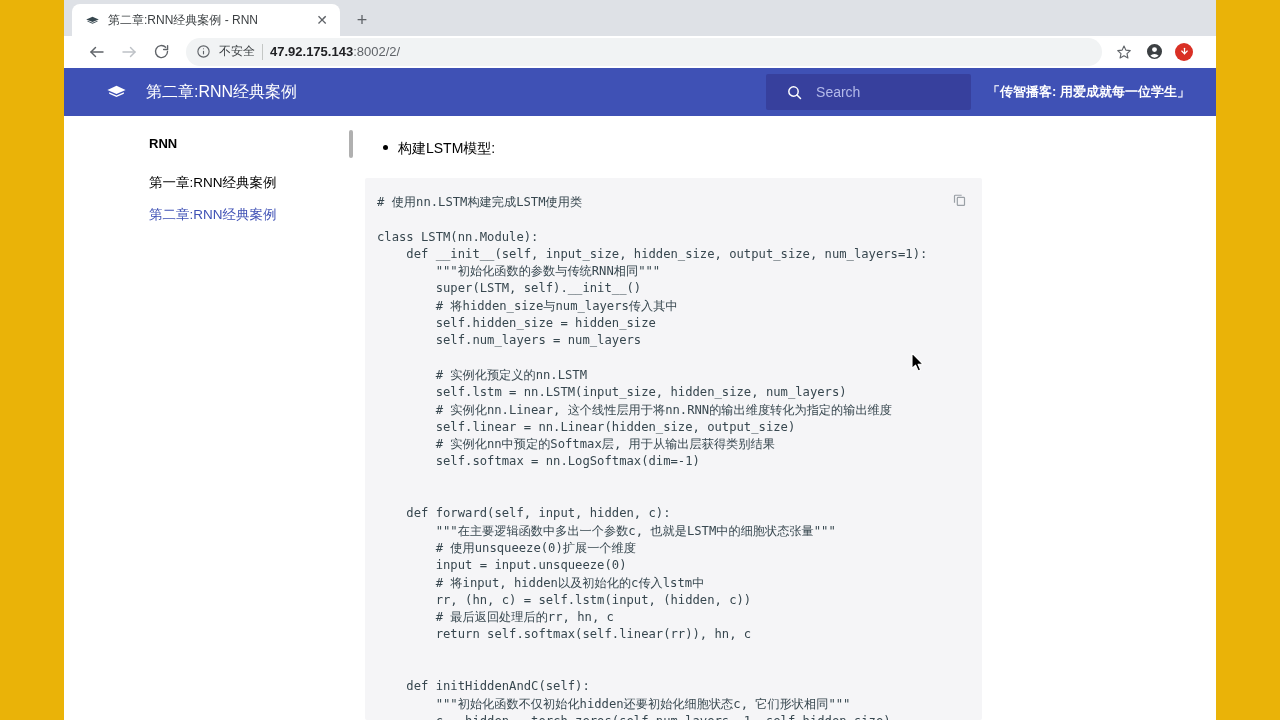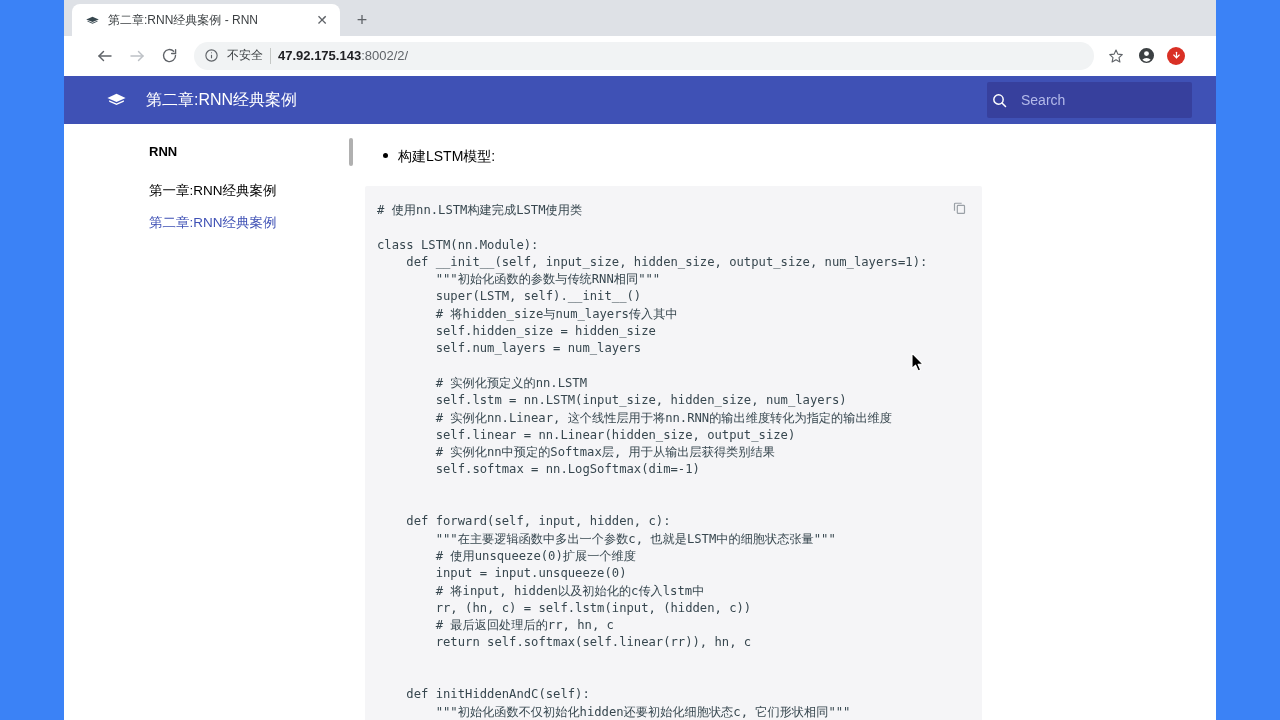--- a/index.html
+++ b/index.html
@@ -7,21 +7,21 @@
     width: 1280px; height: 720px;
     overflow: hidden;
     background: #000;
     font-family: "Liberation Sans", sans-serif;
   }
 
   
   #screen {
     position: relative;
     width: 1280px; height: 720px;
-    background: #3b82f6;
+    background: #eab308;
   }
   #browser {
     position: absolute;
     left: 64px; top: 0;
     width: 1152px; height: 720px;
     background: #ffffff;
     overflow: hidden;
   }
 
   
@@ -70,25 +70,25 @@
     margin-left: 8px; margin-bottom: 2px;
     color: #5f6368;
     font-size: 18px;
     line-height: 28px;
     text-align: center;
     border-radius: 50%;
   }
 
   
   .toolbar {
-    height: 40px;
+    height: 32px;
     background: #ffffff;
     display: flex;
     align-items: center;
-    padding: 0 26px;
+    padding: 0 18px;
     gap: 2px;
     border-bottom: 1px solid #ffffff;
   }
   .nav-btn {
     width: 30px; height: 30px;
     display: flex; align-items: center; justify-content: center;
     color: #5f6368;
     border-radius: 50%;
   }
   .nav-btn.disabled { color: #bdc1c6; }
@@ -162,21 +162,21 @@
     font-size: 16px;
     white-space: nowrap;
   }
   .header-spacer { flex: 1 1 auto; }
   .searchbox {
     width: 205px; height: 36px;
     background: #37409d;
     border-radius: 2px;
     display: flex;
     align-items: center;
-    padding: 0 4px;
+    padding: 0 20px;
     gap: 12px;
     margin-right: 16px;
   }
   .search-icon { color: #ffffff; display: flex; flex: 0 0 18px; }
   .search-input {
     background: transparent;
     border: none;
     outline: none;
     color: #ffffff;
     font-size: 14px;
@@ -397,20 +397,21 @@
       <span class="header-spacer"></span>
       <div class="searchbox">
         <span class="search-icon">
           <svg width="17" height="17" viewBox="0 0 24 24" fill="none" stroke="currentColor" stroke-width="2.1" stroke-linecap="round">
             <circle cx="10.6" cy="10.6" r="6.6"></circle>
               <line x1="15.5" y1="15.5" x2="20.5" y2="20.5"></line>
           </svg>
         </span>
         <input class="search-input" type="text" placeholder="Search" style="">
       </div>
+      <span class="slogan">「传智播客: 用爱成就每一位学生」</span>
     </div>
 
     <div class="page">
 
       <nav class="leftnav">
         <div class="nav-heading">RNN</div>
         <div class="nav-item">第一章:RNN经典案例</div>
         <div class="nav-item active">第二章:RNN经典案例</div>
       </nav>
 

